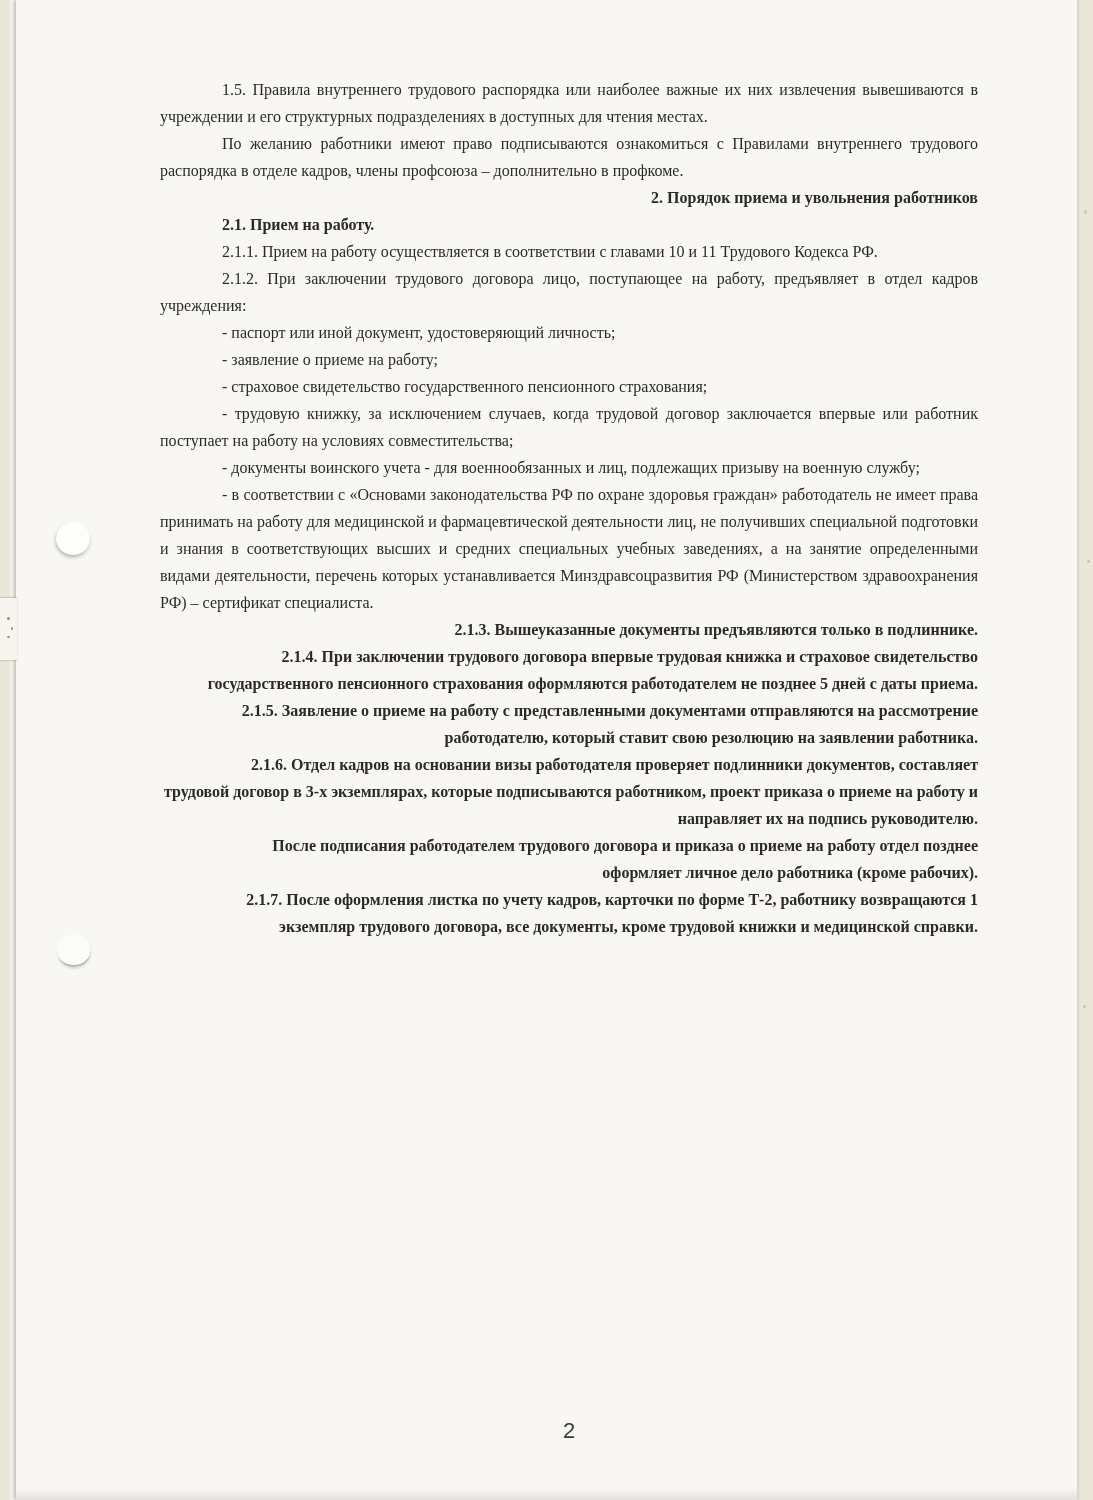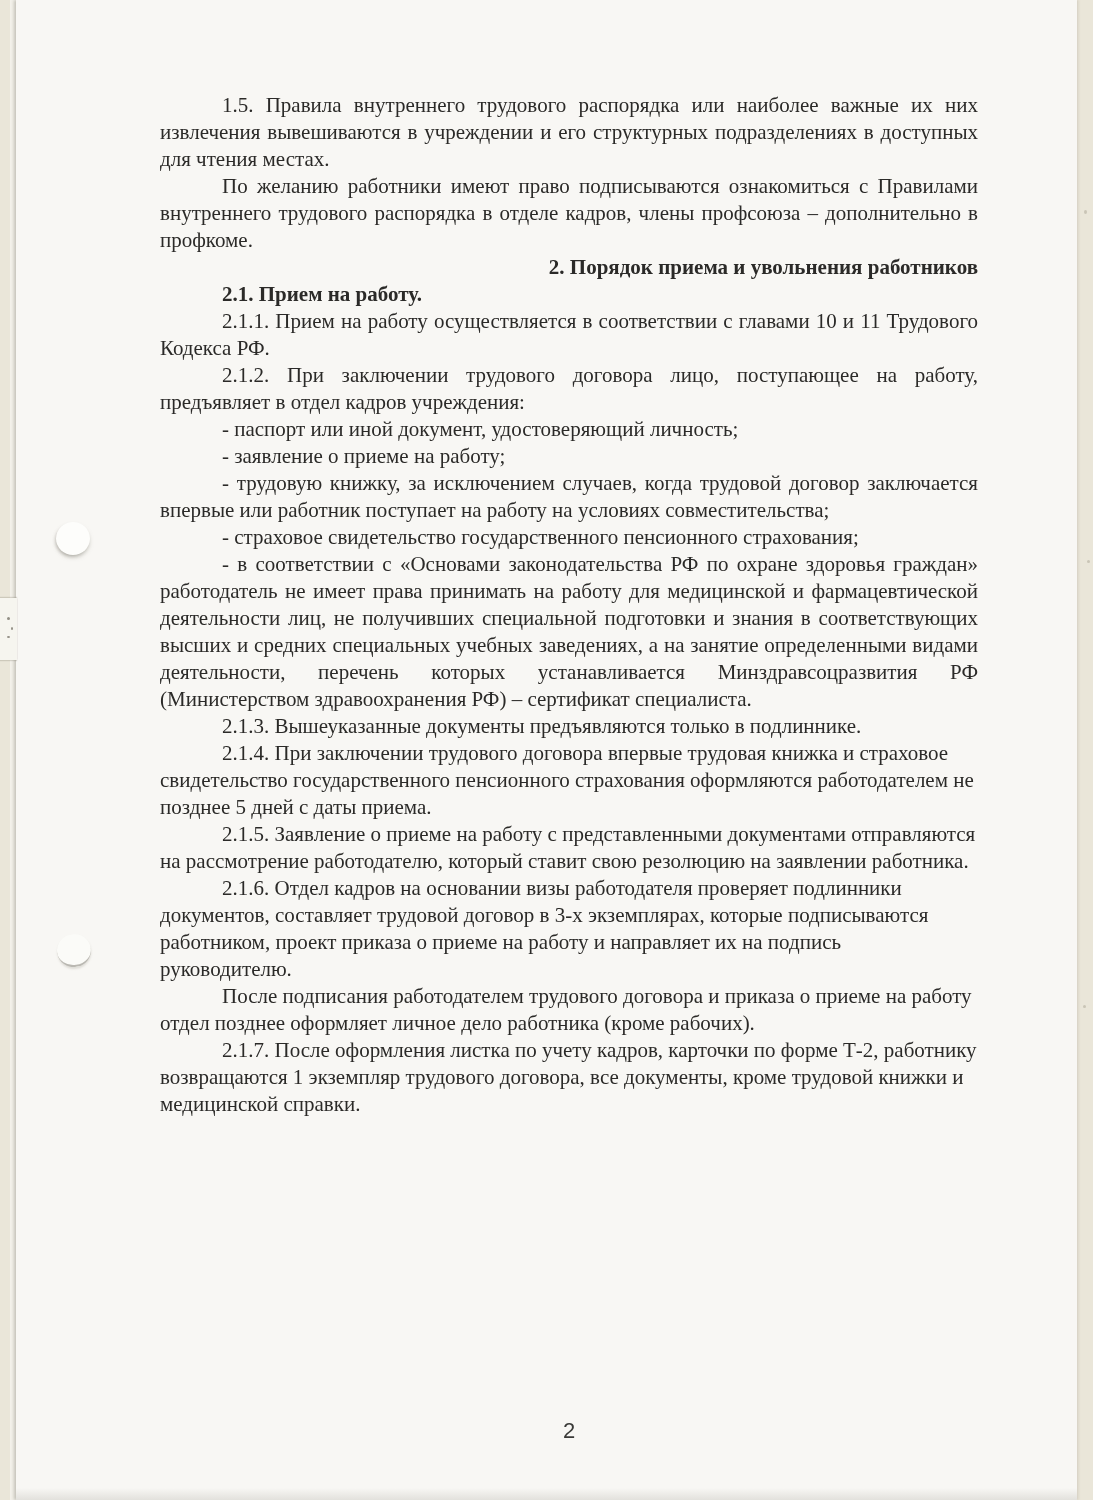--- a/index.html
+++ b/index.html
@@ -19,28 +19,28 @@
     position:absolute;left:16px;top:0;
     width:1061px;height:1500px;
     background:var(--paper);
     box-shadow:-2px 0 3px rgba(60,55,40,.25), 2px 0 2px rgba(60,55,40,.08);
   }
   .under-sheet{
     position:absolute;left:10px;top:0;width:8px;height:1500px;
     background:#f3f1ea;
   }
   .doc-body{
-    position:absolute;left:144px;top:92px;width:818px;
+    position:absolute;left:144px;top:76px;width:818px;
     color:var(--ink);
-    font-size:21px;line-height:27px;
+    font-size:16px;line-height:27px;
     text-rendering:optimizeLegibility;
   }
   .doc-body p{margin:0;text-indent:62px;}
   .just{text-align:justify;}
-  .left{text-align:left;}
+  .left{text-align:right;font-weight:bold;}
   .h-center{text-align:right;font-weight:bold;text-indent:0;margin-top:40px;}
   .h-indent{font-weight:bold;}
   .gap{margin-top:13px;}
   .page-num{
     position:absolute;left:144px;top:1418px;width:818px;
     text-align:center;font-size:22px;color:#3a3a38;
     font-family:"Liberation Sans","DejaVu Sans",sans-serif;
   }
   .hole{position:absolute;border-radius:50%;}
   .hole-top{
@@ -82,22 +82,23 @@
 <div class="page">
   <div class="doc-body">
       <p class="just"><span>1.5. Правила внутреннего трудового распорядка или наиболее важные их них извлечения вывешиваются в учреждении и его структурных подразделениях в доступных для чтения местах.</span></p>
       <p class="just"><span>По желанию работники имеют право подписываются ознакомиться с Правилами внутреннего трудового распорядка в отделе кадров, члены профсоюза – дополнительно в профкоме.</span></p>
       <p class="h-center"><span>2. Порядок приема и увольнения работников</span></p>
       <p class="h-indent"><span>2.1. Прием на работу.</span></p>
       <p class="just"><span>2.1.1. Прием на работу осуществляется в соответствии с главами 10 и 11 Трудового Кодекса РФ.</span></p>
       <p class="just"><span>2.1.2. При заключении трудового договора лицо, поступающее на работу, предъявляет в отдел кадров учреждения:</span></p>
       <p class="just"><span>- паспорт или иной документ, удостоверяющий личность;</span></p>
       <p class="just"><span>- заявление о приеме на работу;</span></p>
+      <p class="just"><span>- страховое свидетельство государственного пенсионного страхования;</span></p>
       <p class="just"><span>- трудовую книжку, за исключением случаев, когда трудовой договор заключается впервые или работник поступает на работу на условиях совместительства;</span></p>
-      <p class="just"><span>- страховое свидетельство государственного пенсионного страхования;</span></p>
+      <p class="just"><span>- документы воинского учета - для военнообязанных и лиц, подлежащих призыву на военную службу;</span></p>
       <p class="just"><span>- в соответствии с «Основами законодательства РФ по охране здоровья граждан» работодатель не имеет права принимать на работу для медицинской и фармацевтической деятельности лиц, не получивших специальной подготовки и знания в соответствующих высших и средних специальных учебных заведениях, а на занятие определенными видами деятельности, перечень которых устанавливается Минздравсоцразвития РФ (Министерством здравоохранения РФ) – сертификат специалиста.</span></p>
       <p class="left gap"><span>2.1.3. Вышеуказанные документы предъявляются только в подлиннике.</span></p>
       <p class="left"><span>2.1.4. При заключении трудового договора впервые трудовая книжка и страховое свидетельство государственного пенсионного страхования оформляются работодателем не позднее 5 дней с даты приема.</span></p>
       <p class="left"><span>2.1.5. Заявление о приеме на работу с представленными документами отправляются на рассмотрение работодателю, который ставит свою резолюцию на заявлении работника.</span></p>
       <p class="left"><span>2.1.6. Отдел кадров на основании визы работодателя проверяет подлинники документов, составляет трудовой договор в 3-х экземплярах, которые подписываются работником, проект приказа о приеме на работу и направляет их на подпись руководителю.</span></p>
       <p class="left"><span>После подписания работодателем трудового договора и приказа о приеме на работу отдел позднее оформляет личное дело работника (кроме рабочих).</span></p>
       <p class="left"><span>2.1.7. После оформления листка по учету кадров, карточки по форме Т-2, работнику возвращаются 1 экземпляр трудового договора, все документы, кроме трудовой книжки и медицинской справки.</span></p>
     </div>
   <div class="page-num">2</div>
 </div>

